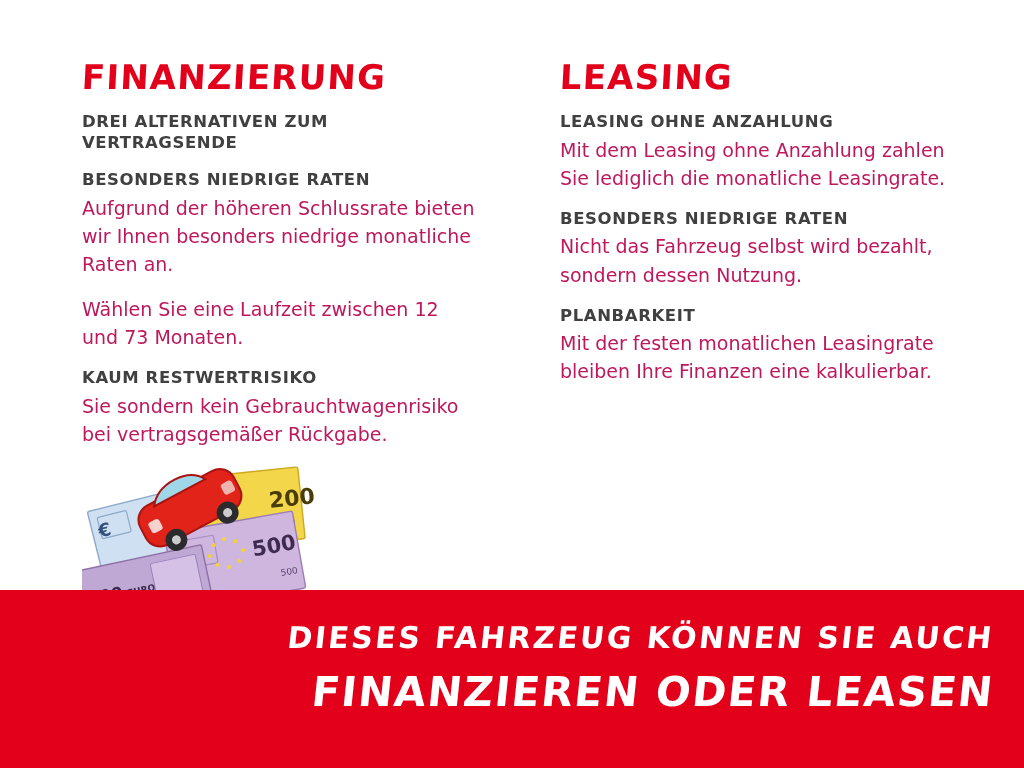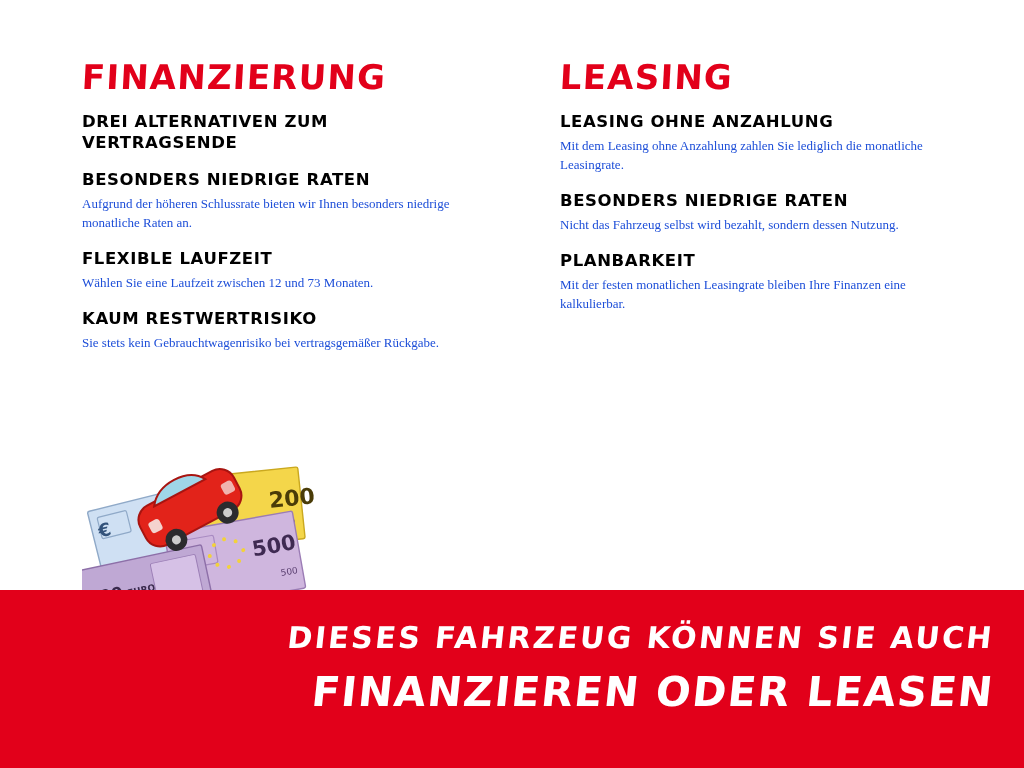--- a/index.html
+++ b/index.html
@@ -43,35 +43,34 @@
     line-height: 1;
     margin: 0 0 18px 0;
     text-transform: uppercase;
     transform: skewX(-3deg);
   }
 
   .block {
     margin-bottom: 17px;
   }
   .block-title {
-    color: #000000;
+    color: #404040;
     font-weight: bold;
     font-size: 16.5px;
     letter-spacing: 0.6px;
     text-transform: uppercase;
     margin: 0 0 3px 0;
     line-height: 1.25;
   }
   .block-body {
-    color: #1d4ed8;
-    font-size: 13px;
+    color: #be185d;
+    font-size: 19px;
     line-height: 1.48;
     margin: 0;
     max-width: 395px;
-    font-family: Liberation Serif, serif;
   }
 
   
   .illustration {
     position: absolute;
     left: 82px;
     top: 452px;
     width: 250px;
     height: 180px;
   }
@@ -127,27 +126,26 @@
       <div class="block">
         <p class="block-title">DREI ALTERNATIVEN ZUM VERTRAGSENDE</p>
       </div>
 
       <div class="block">
         <p class="block-title">BESONDERS NIEDRIGE RATEN</p>
         <p class="block-body">Aufgrund der höheren Schlussrate bieten wir Ihnen besonders niedrige monatliche Raten an.</p>
       </div>
 
       <div class="block">
-        <p class="block-title">FLEXIBLE LAUFZEIT</p>
         <p class="block-body">Wählen Sie eine Laufzeit zwischen 12 und 73 Monaten.</p>
       </div>
 
       <div class="block">
         <p class="block-title">KAUM RESTWERTRISIKO</p>
-        <p class="block-body">Sie stets kein Gebrauchtwagenrisiko bei vertragsgemäßer Rückgabe.</p>
+        <p class="block-body">Sie sondern kein Gebrauchtwagenrisiko bei vertragsgemäßer Rückgabe.</p>
       </div>
     </div>
 
     <div class="column">
       <h2 class="col-title">Leasing</h2>
 
       <div class="block">
         <p class="block-title">LEASING OHNE ANZAHLUNG</p>
         <p class="block-body">Mit dem Leasing ohne Anzahlung zahlen Sie lediglich die monatliche Leasingrate.</p>
       </div>

